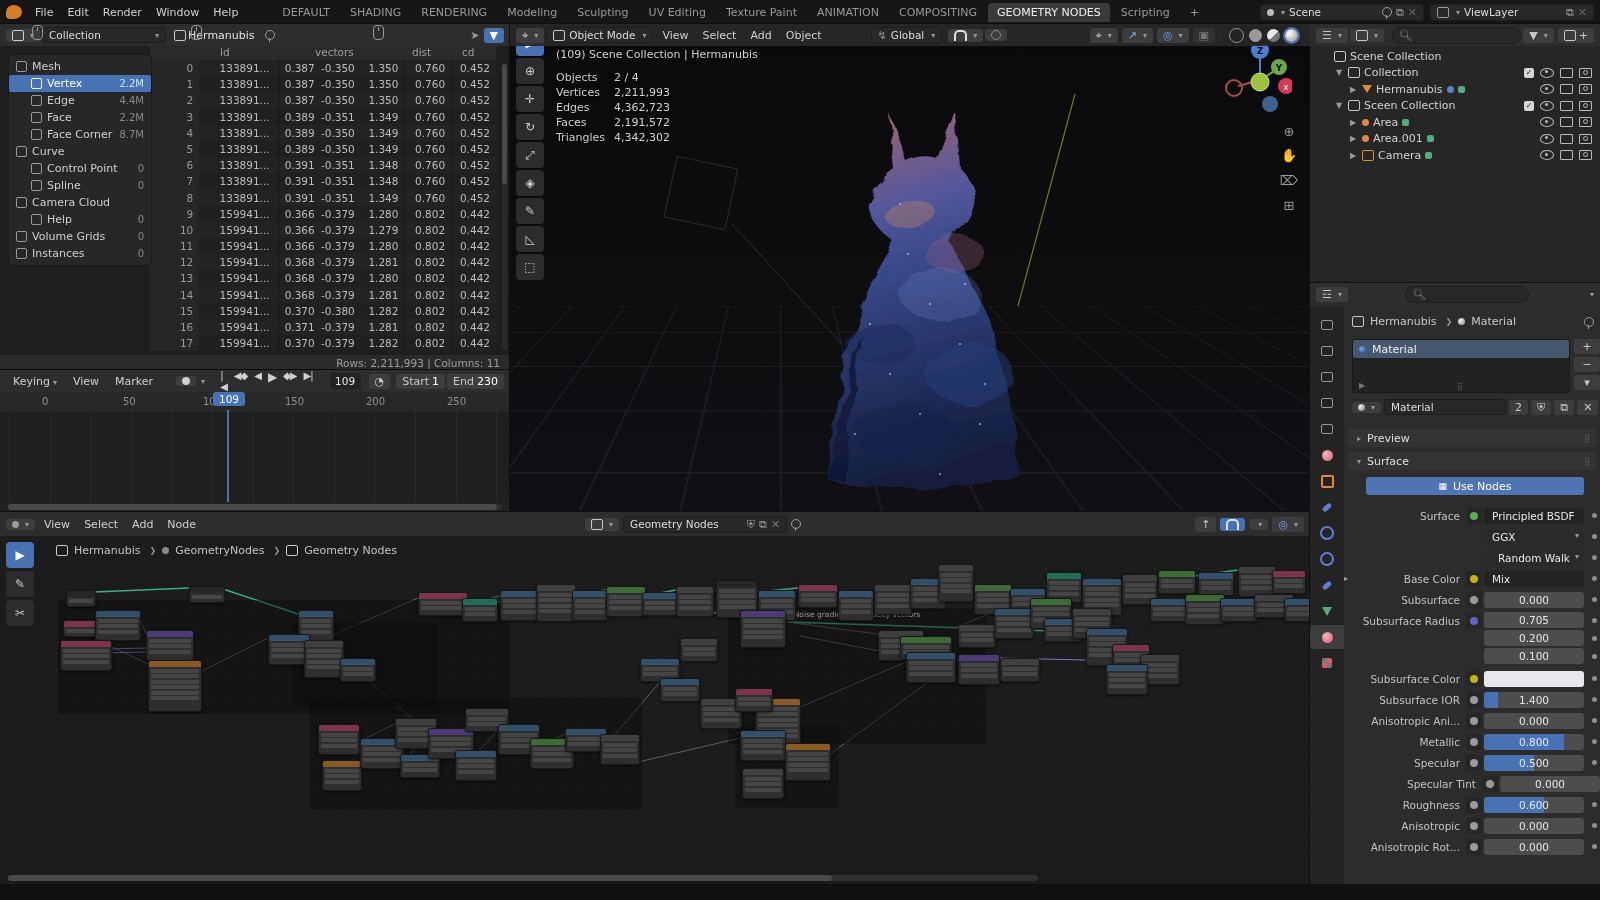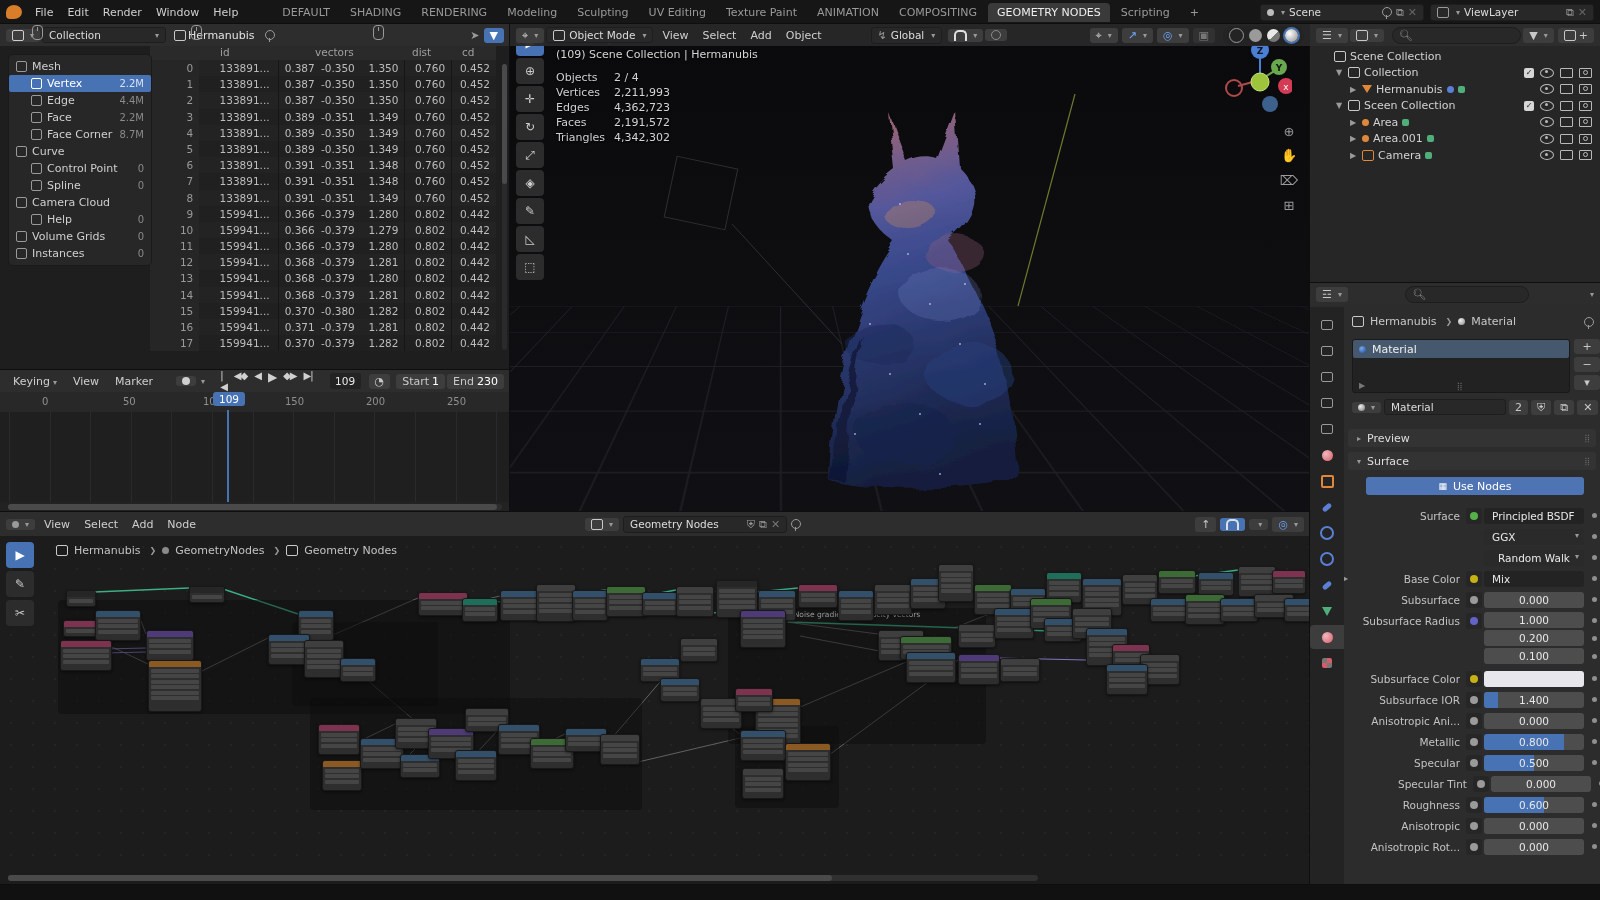--- a/index.html
+++ b/index.html
@@ -407,20 +407,21 @@
       </div>
       <div class="sbrow group">
         <span style="width: 9px; height: 9px; border: 1px solid rgb(154, 154, 154); border-radius: 2px; display: inline-block;"></span>
         <span>Instances</span>
         <span class="cnt">0</span>
       </div>
     </div>
   <div style="position:absolute;right:3px;top:40px;bottom:20px;width:5px;background:#2a2a2a;border-radius:3px;">
     <div style="position:absolute;top:0;height:42%;left:0;right:0;background:#4a4a4a;border-radius:3px;"></div>
   </div>
+  <div class="ssfooter">Rows: 2,211,993   |   Columns: 11</div>
 </div>
 
 <div id="timeline" class="area">
   <div class="hdr">
     <span class="menu"><span>Keying</span><span class="chev">▾</span></span>
     <span class="menu">View</span>
     <span class="menu">Marker</span>
     <span class="btn" style="margin-left:14px;">
         <span style="width:8px;height:8px;border-radius:50%;background:#cfcfcf;display:inline-block;"></span>
       </span>
@@ -1434,21 +1435,21 @@
             <span class="val">0.000</span>
           </span>
           <span class="deco" style="top: 6px;"></span>
         </div>
         <div class="prow" style="top: 305px; left: 0px; right: 0px;">
           <span class="plabel">Subsurface Radius</span>
           <span class="sockbox">
             <span class="dotico" style="background: rgb(99, 99, 199); width: 8px; height: 8px;"></span>
           </span>
           <span class="wid" style="top: 0px; background: rgb(77, 77, 77);">
-            <span class="val">1.000</span>
+            <span class="val">0.705</span>
           </span>
           <span class="deco" style="top: 6px;"></span>
           <span class="wid" style="top: 18px; background: rgb(77, 77, 77);">
             <span class="val">0.200</span>
           </span>
           <span class="deco" style="top: 24px;"></span>
           <span class="wid" style="top: 36px; background: rgb(77, 77, 77);">
             <span class="val">0.100</span>
           </span>
           <span class="deco" style="top: 42px;"></span>
@@ -1498,21 +1499,21 @@
           <span class="plabel">Specular</span>
           <span class="sockbox">
             <span class="dotico" style="background: rgb(154, 154, 154); width: 8px; height: 8px;"></span>
           </span>
           <span class="wid">
             <span class="fill" style="width: 50%;"></span>
             <span class="val">0.500</span>
           </span>
           <span class="deco" style="top: 6px;"></span>
         </div>
-        <div class="prow" style="top: 468px; left: 7px; right: 0px;">
+        <div class="prow" style="top: 468px; left: 16px; right: 0px;">
           <span class="plabel">Specular Tint</span>
           <span class="sockbox">
             <span class="dotico" style="background: rgb(154, 154, 154); width: 8px; height: 8px;"></span>
           </span>
           <span class="wid">
             <span class="fill" style="width: 0%;"></span>
             <span class="val">0.000</span>
           </span>
           <span class="deco" style="top: 6px;"></span>
         </div>

